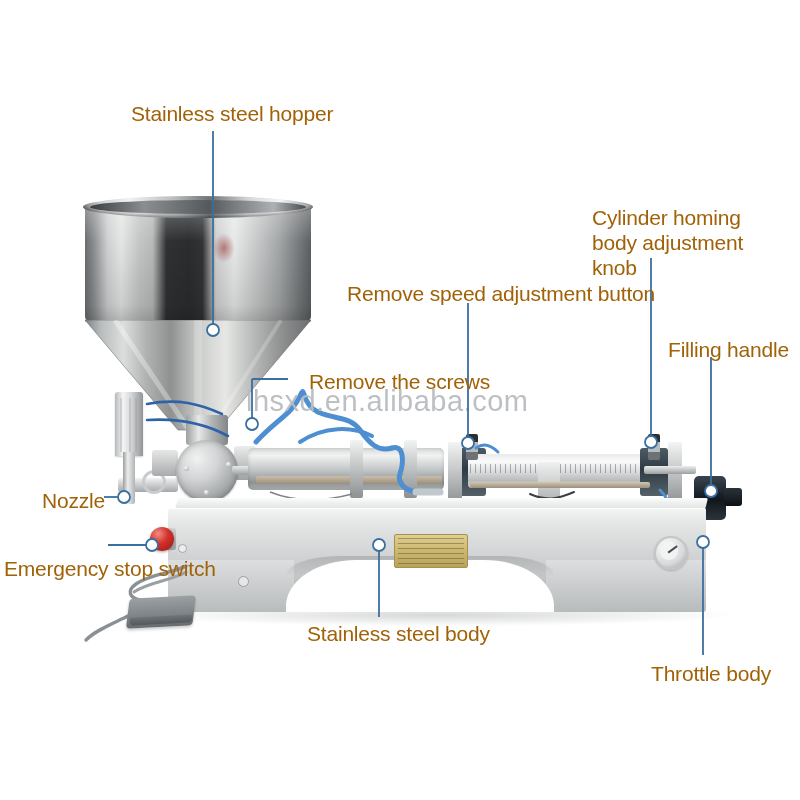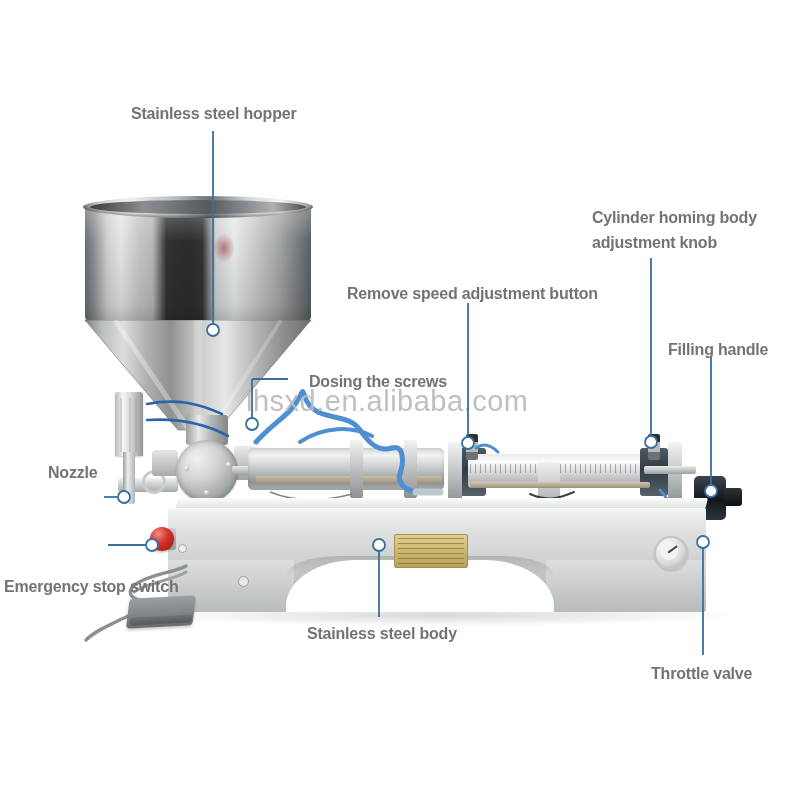--- a/index.html
+++ b/index.html
@@ -14,23 +14,23 @@
     position: relative;
     width: 800px;
     height: 800px;
     background: #ffffff;
     overflow: hidden;
   }
 
   
   .label {
     position: absolute;
-    color: #737373;
-    font-size: 16px;
-    font-weight: 700;
+    color: #a16207;
+    font-size: 21px;
+    font-weight: 400;
     line-height: 25px;
     letter-spacing: -0.2px;
     white-space: nowrap;
   }
   .label.two-line { white-space: normal; }
 
   
   .leader-svg {
     position: absolute;
     left: 0; top: 0;
@@ -490,20 +490,20 @@
       <circle cx="379" cy="545" r="6" fill="#ffffff" stroke="#3a6f9e" stroke-width="1.8"></circle>
       <line x1="703" y1="655" x2="703" y2="548" stroke="#3a6f9e" stroke-width="1.8"></line>
       <circle cx="703" cy="542" r="6" fill="#ffffff" stroke="#3a6f9e" stroke-width="1.8"></circle>
     </svg>
 
   <div id="labels">
       <div class="label" style="left: 131px; top: 101px;">Stainless steel hopper</div>
       <div class="label two-line" style="left: 592px; top: 205px; width: 190px;">Cylinder homing body adjustment knob</div>
       <div class="label" style="left: 347px; top: 281px;">Remove speed adjustment button</div>
       <div class="label" style="left: 668px; top: 337px;">Filling handle</div>
-      <div class="label" style="left: 309px; top: 369px;">Dosing the screws</div>
-      <div class="label" style="left: 42px; top: 460px; margin-left: 6px;">Nozzle</div>
-      <div class="label" style="left: 4px; top: 574px;">Emergency stop switch</div>
+      <div class="label" style="left: 309px; top: 369px;">Remove the screws</div>
+      <div class="label" style="left: 42px; top: 488px;">Nozzle</div>
+      <div class="label" style="left: 4px; top: 556px;">Emergency stop switch</div>
       <div class="label" style="left: 307px; top: 621px;">Stainless steel body</div>
-      <div class="label" style="left: 651px; top: 661px;">Throttle valve</div>
+      <div class="label" style="left: 651px; top: 661px;">Throttle body</div>
     </div>
 
 </div>
 
 </body></html>

